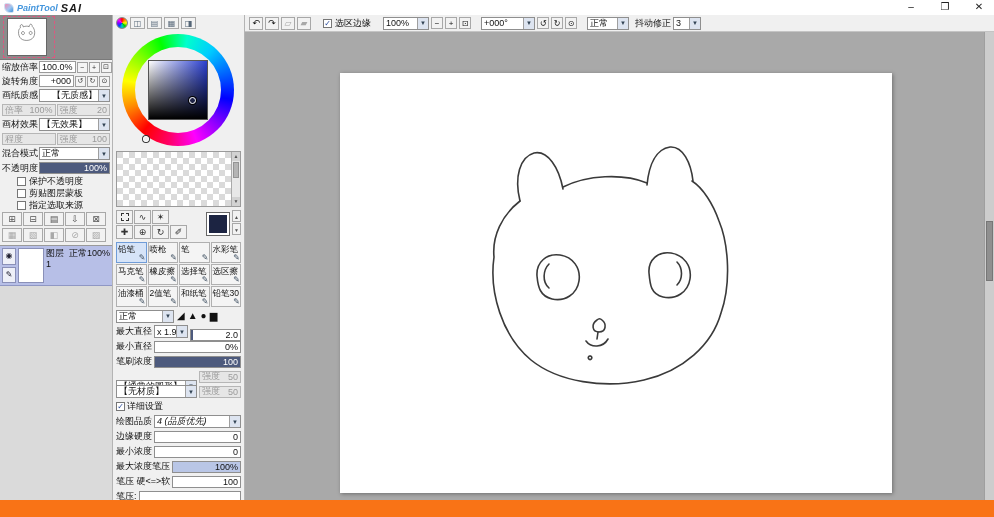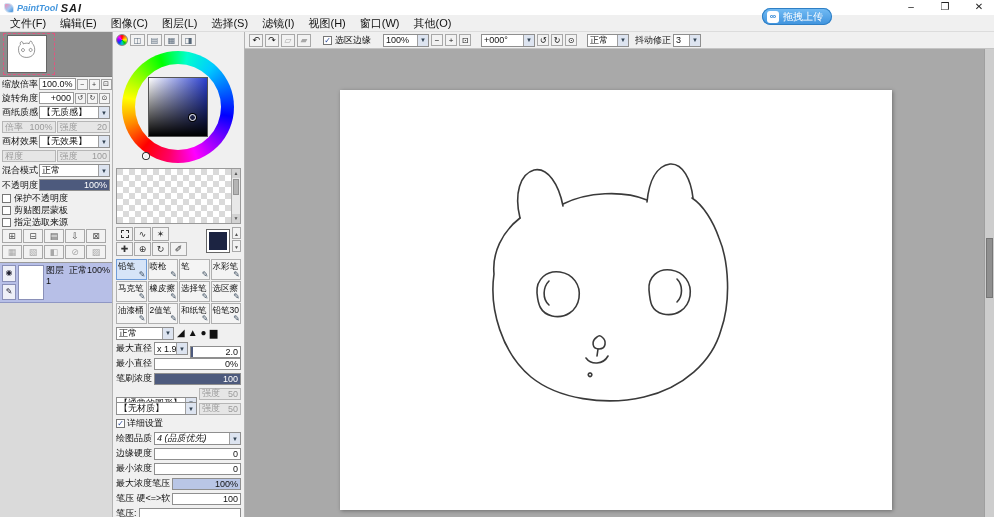--- a/index.html
+++ b/index.html
@@ -44,21 +44,21 @@
   .dim { color:#a8a8a8 !important; }
 
   
   .navigator { height:45px; flex:none; background:#8c8c8c; border-bottom:1px solid #7a7a7a; position:relative; }
   .nav-thumbbox { position:absolute; left:7px; top:3px; width:40px; height:38px; background:#fff; border:1px solid #666; overflow:hidden; }
   .nav-svg path { fill:none; stroke:#555; stroke-width:9; }
   .nav-frame { position:absolute; left:3px; top:1px; width:52px; height:42px; border:1px dashed #e0557f; }
   .lrow { display:flex; align-items:center; gap:1px; padding:0 2px; height:14px; flex:none; font-size:9px; }
   .lrow.tall { height:15px; }
   .lrow .lab { flex:none; white-space:nowrap; }
-  .cbrow { display:flex; align-items:center; gap:3px; height:12px; padding:0 2px; flex:none; font-size:9px;font-family:Liberation Mono, monospace; }
+  .cbrow { display:flex; align-items:center; gap:3px; height:12px; padding:0 17px; flex:none; font-size:9px;font-family:Liberation Mono, monospace; }
   .irow { display:flex; gap:1px; padding:1px 2px; flex:none; }
   .ibtn { width:20px; height:14px; border:1px solid #a8a8a8; background:#f2f2f2; font-size:9px; color:#555; display:flex; align-items:center; justify-content:center; }
   .layerlist { flex:1; background:#dadada; border-top:1px solid #9a9a9a; margin-top:2px; }
   .layer-entry { height:40px; background:#b7bfe7; border-bottom:1px solid #8f97c4; display:flex; gap:2px; padding:2px; }
   .l-eyecol { width:14px; display:flex; flex-direction:column; gap:2px; flex:none; }
   .l-eyebox { flex:1; background:#eef0f8; border:1px solid #8a90b8; font-size:8px; text-align:center; color:#223; line-height:14px; overflow:hidden; }
   .l-thumb { width:26px; background:#fff; border:1px solid #8a90b8; flex:none; }
   .l-meta { flex:1; display:flex; flex-direction:row; justify-content:center; font-size:9px; line-height:11px; overflow:hidden; }
 
   
@@ -122,35 +122,20 @@
       <span class="brand">PaintTool</span>
       <span class="product">SAI</span>
     </span>
     <span class="winbtns">
       <span class="winbtn">–</span>
       <span class="winbtn">❐</span>
       <span class="winbtn">✕</span>
     </span>
   </div>
 
-  <div class="menubar">
-    <span class="menu-item">文件(F)</span>
-    <span class="menu-item">编辑(E)</span>
-    <span class="menu-item">图像(C)</span>
-    <span class="menu-item">图层(L)</span>
-    <span class="menu-item">选择(S)</span>
-    <span class="menu-item">滤镜(I)</span>
-    <span class="menu-item">视图(H)</span>
-    <span class="menu-item">窗口(W)</span>
-    <span class="menu-item">其他(O)</span>
-    <span class="upload-btn">
-      <span class="upload-badge">∞</span>
-      <span>拖拽上传</span>
-    </span>
-  </div>
 
   <div class="main">
 
     <div class="left-panel">
       <div class="navigator">
         <div class="nav-thumbbox">
           <svg class="nav-svg" viewBox="0 0 552 420" width="38" height="29">
             <path d="M 180 128 C 174 104 180 84 194 80 C 208 77 219 95 223 116"></path>
               <path d="M 307 112 C 309 92 316 76 330 74 C 343 73 351 90 353 108"></path>
             <path d="M 180 128 C 162 142 152 163 154 184 C 149 219 162 263 191 287 C 218 309 265 316 304 307 C 343 298 372 272 381 240 C 391 212 389 172 379 148 C 373 131 363 115 352 108"></path>
@@ -172,21 +157,21 @@
       <div class="lrow">
         <span class="lab">旋转角度</span>
         <span class="val-box" style="width:38px;">+000</span>
         <span class="tbn">↺</span>
         <span class="tbn">↻</span>
         <span class="tbn">⊙</span>
       </div>
 
       <div class="lrow tall">
         <span class="lab">画纸质感</span>
-        <span class="combo" style="flex:1;">
+        <span class="combo" style="flex:1;padding-left:10px;">
           <span class="cval">【无质感】</span>
           <span class="cdd">▼</span>
         </span>
       </div>
       <div class="lrow">
         <span class="gray-box" style="flex:1;">
           <span>倍率</span>
           <span>100%</span>
         </span>
         <span class="gray-box" style="flex:1;">

